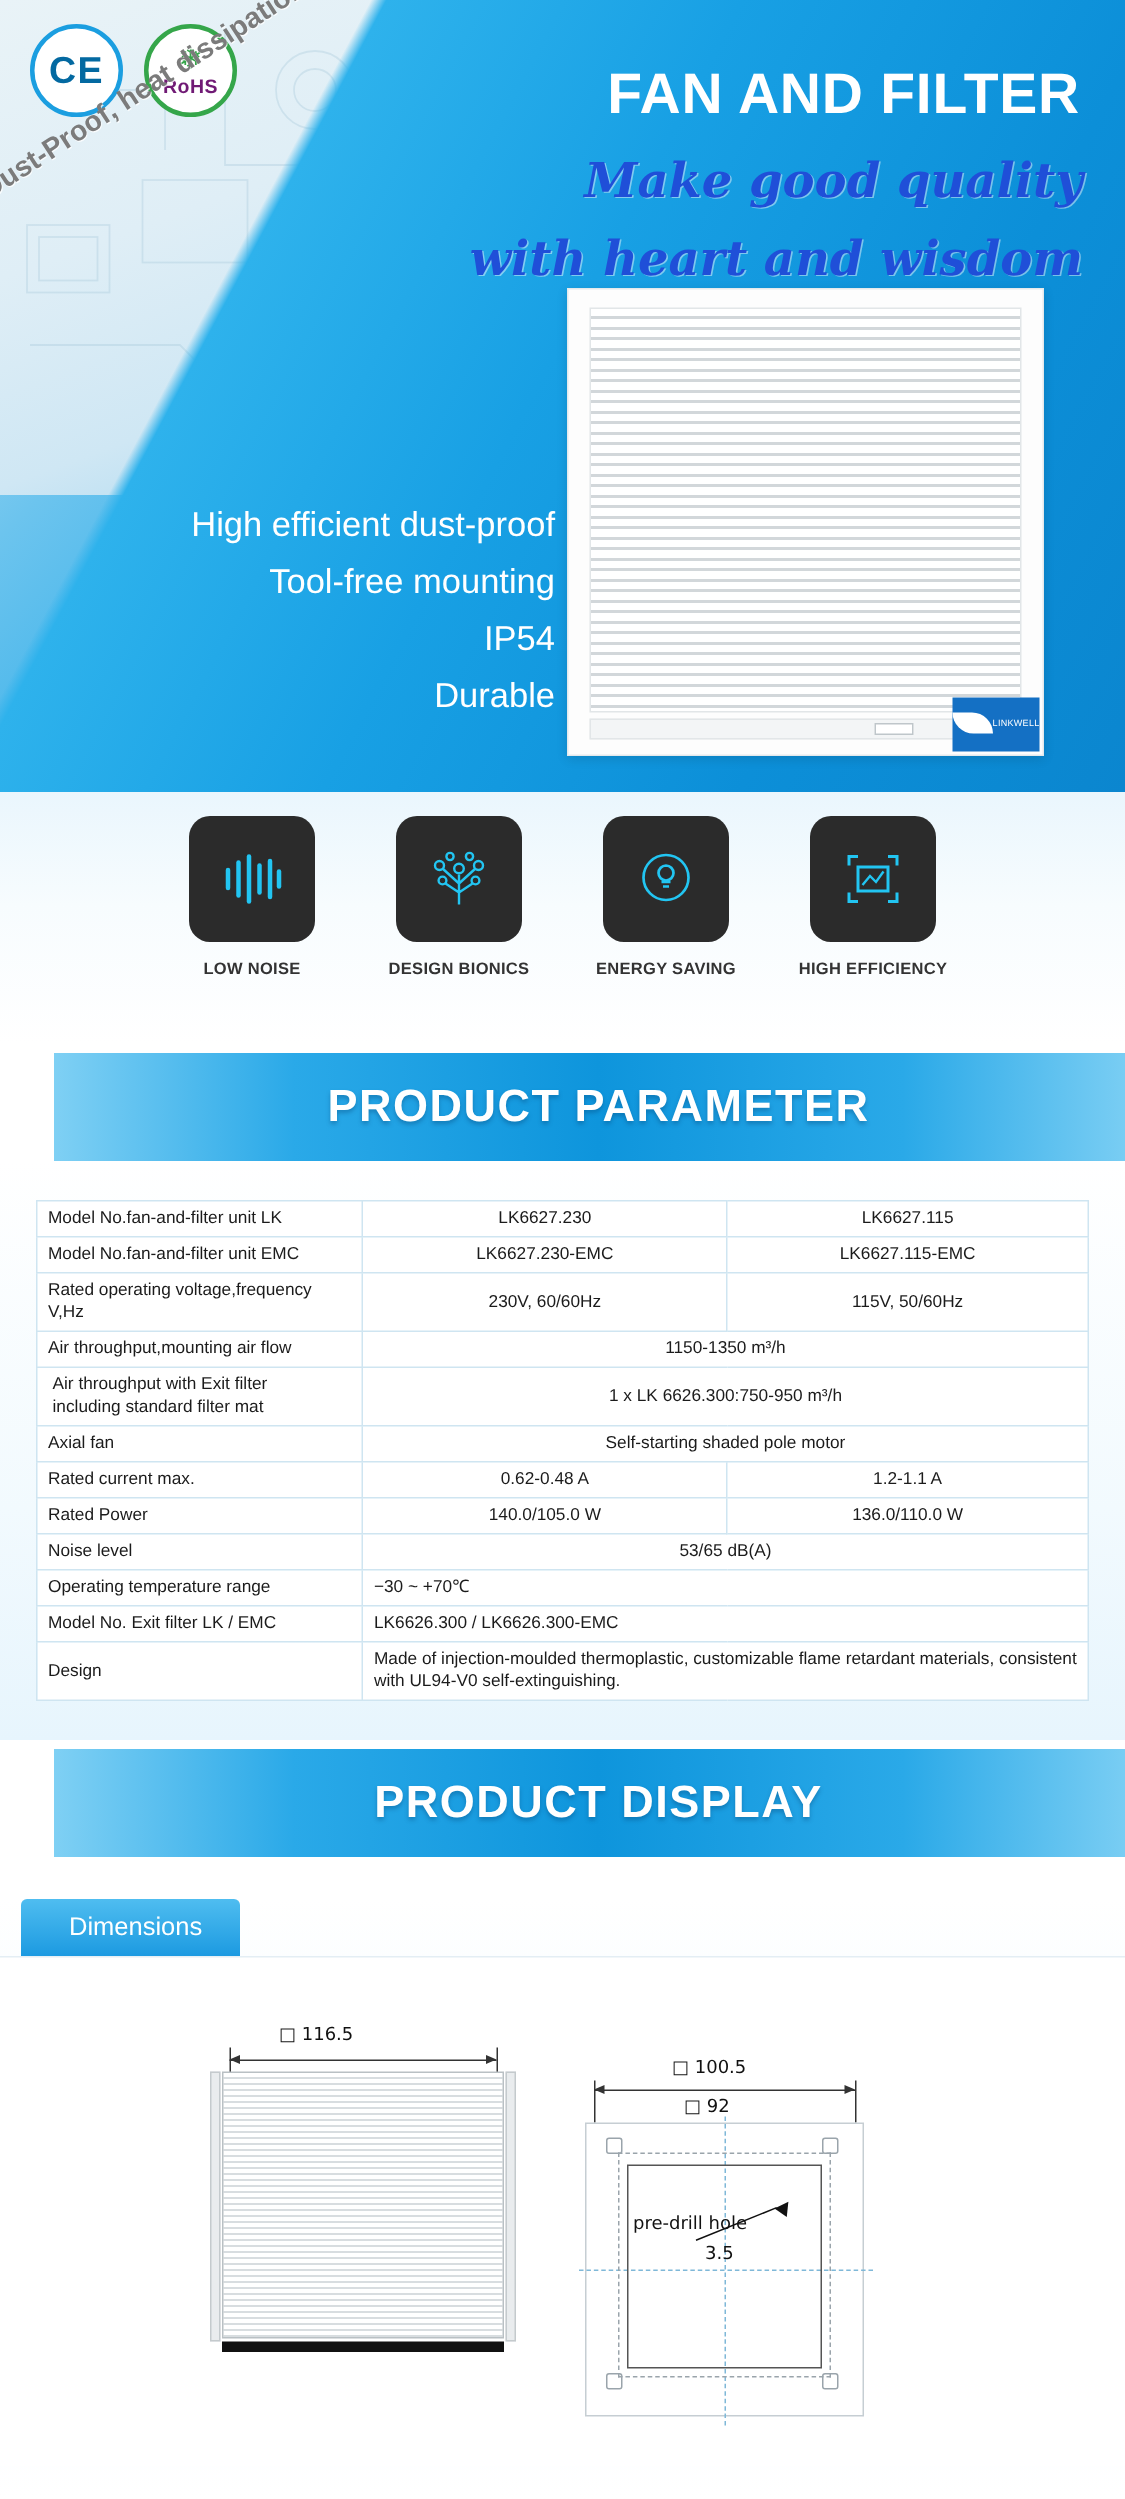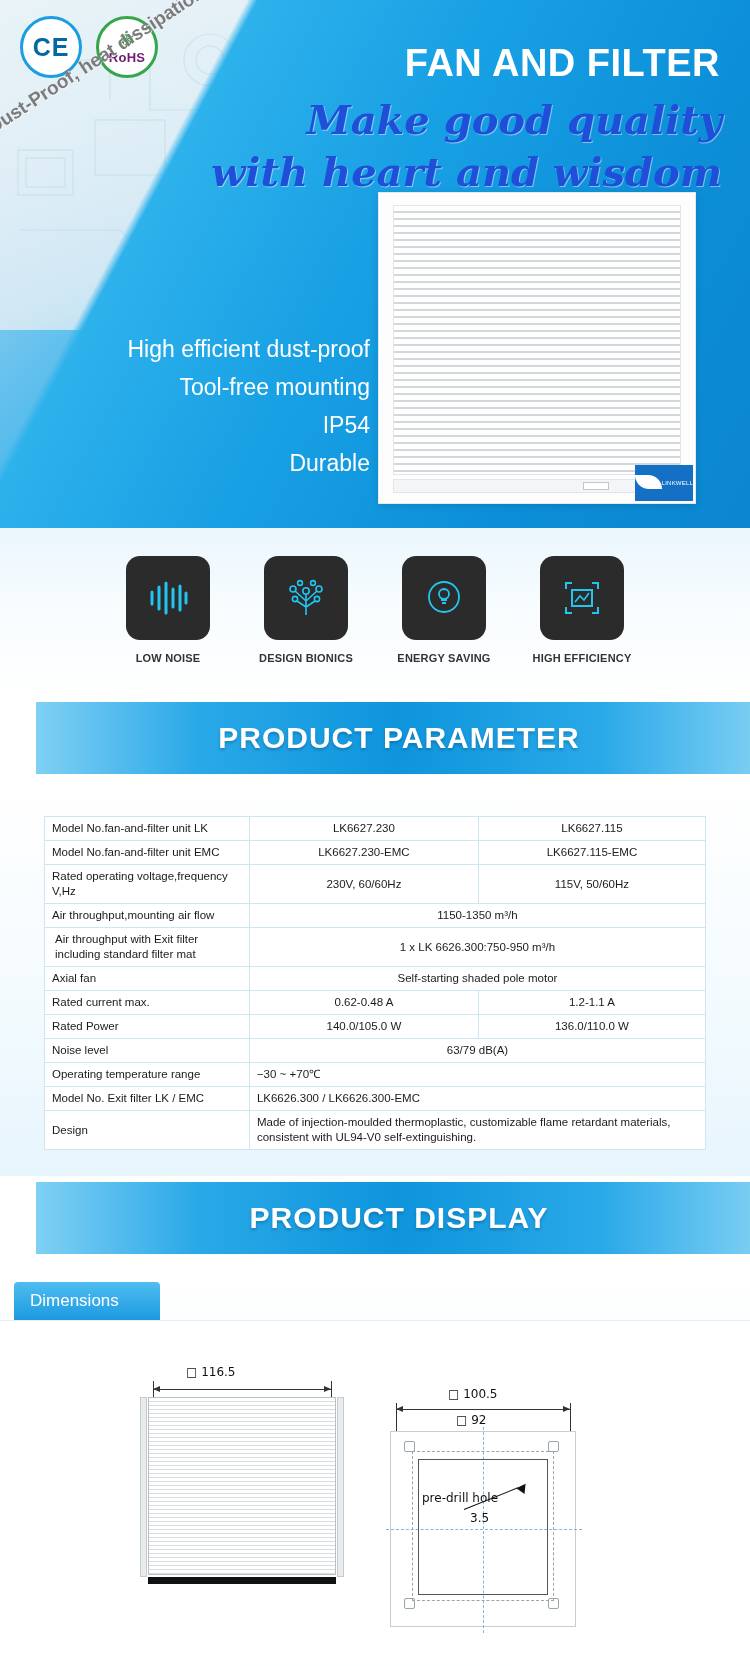--- a/index.html
+++ b/index.html
@@ -57,21 +57,21 @@
   .hero-title {
     position: absolute; right: 30px; top: 42px;
     font-size: 38px; font-weight: bold; color: #ffffff;
     letter-spacing: .5px; text-align: right; z-index: 7;
   }
   .hero-script {
     position: absolute; right: 28px; top: 94px;
     width: 660px; text-align: right; z-index: 7;
     font-family: "DejaVu Serif", serif;
     font-style: italic; font-weight: bold;
-    font-size: 40px; line-height: 52px;
+    font-size: 32px; line-height: 52px;
     color: #1f4fd8;
     text-shadow: 1px 1px 0 rgba(255,255,255,.45);
   }
   .hero-bullets {
     position: absolute; right: 380px; top: 330px; width: 330px;
     text-align: right; z-index: 7; color: #ffffff;
   }
   .hero-bullets div { font-size: 23px; line-height: 38px; }
   .product-photo {
     position: absolute; left: 378px; top: 192px; width: 318px; height: 312px;
@@ -102,21 +102,21 @@
   .photo-logo .swoosh {
     width: 34px; height: 14px; border-radius: 0 14px 0 14px;
     background: #ffffff; display:block; margin-bottom: 2px;
   }
 
   
   .features {
     width: 750px; height: 168px;
     background: linear-gradient(to bottom,#eaf6fd 0%, #f7fcfe 45%, #ffffff 100%);
     display: flex; align-items: flex-start; justify-content: center;
-    padding-top: 28px; gap: 28px;
+    padding-top: 16px; gap: 28px;
   }
   .feature { width: 110px; text-align: center; }
   .feature-tile {
     width: 84px; height: 84px; margin: 0 auto 12px;
     background: #2b2b2b; border-radius: 14px;
     display: flex; align-items: center; justify-content: center;
   }
   .feature-label { font-size: 11px; font-weight: bold; color: #333; letter-spacing: .2px; }
 
   
@@ -129,22 +129,21 @@
   }
   .section-banner span {
     font-size: 30px; font-weight: bold; color: #ffffff;
     letter-spacing: 1px; text-shadow: 0 2px 3px rgba(0,60,110,.35);
   }
 
   
   .params-wrap {
     width: 750px;
     background: linear-gradient(to bottom,#ffffff 0%, #f2fafe 60%, #e7f5fd 100%);
-    padding: 26px 44px 26px;
-    margin-top: 16px;
+    padding: 26px 24px 26px;
   }
   table.params {
     width: 100%; border-collapse: collapse;
     font-size: 11.5px; color: #1b1b1b;
     border: 1px solid #b9d9ea;
   }
   table.params td {
     border: 1px solid #cfe5f1;
     padding: 4px 7px;
     background: #ffffff;
@@ -158,21 +157,21 @@
   .display-wrap {
     width: 750px;
     background: linear-gradient(to bottom,#ffffff 0%,#f4fbfe 35%,#ffffff 100%);
     padding-bottom: 24px;
   }
   .dim-tab {
     margin: 28px 4px 0 14px;
     width: 146px; height: 38px;
     background: linear-gradient(to bottom,#4fbdf0,#1c9ae1);
     border-radius: 4px 4px 0 0;
-    display: flex; align-items: center; padding-left: 16px;
+    display: flex; align-items: center; padding-left: 32px;
     color: #fff; font-size: 17px;
   }
   .dim-area {
     position: relative; width: 750px; height: 340px;
     background: #ffffff;
     border-top: 1px solid #e4eef4;
   }
   .drawing { position: absolute; }
   .front-view { left: 148px; top: 48px; width: 200px; height: 230px; }
   .front-body {
@@ -395,21 +394,21 @@
           <td class="c">0.62-0.48 A</td>
           <td class="c">1.2-1.1 A</td>
         </tr>
         <tr class="row-alt">
           <td class="label">Rated Power</td>
           <td class="c">140.0/105.0 W</td>
           <td class="c">136.0/110.0 W</td>
         </tr>
         <tr>
           <td class="label">Noise level</td>
-          <td class="c" colspan="2">63/79 dB(A)</td>
+          <td class="c" colspan="2">53/65 dB(A)</td>
         </tr>
         <tr class="row-alt">
           <td class="label">Operating temperature range</td>
           <td colspan="2">−30 ~ +70℃</td>
         </tr>
         <tr>
           <td class="label">Model No. Exit filter LK / EMC</td>
           <td colspan="2">LK6626.300 / LK6626.300-EMC</td>
         </tr>
         <tr class="row-alt">

